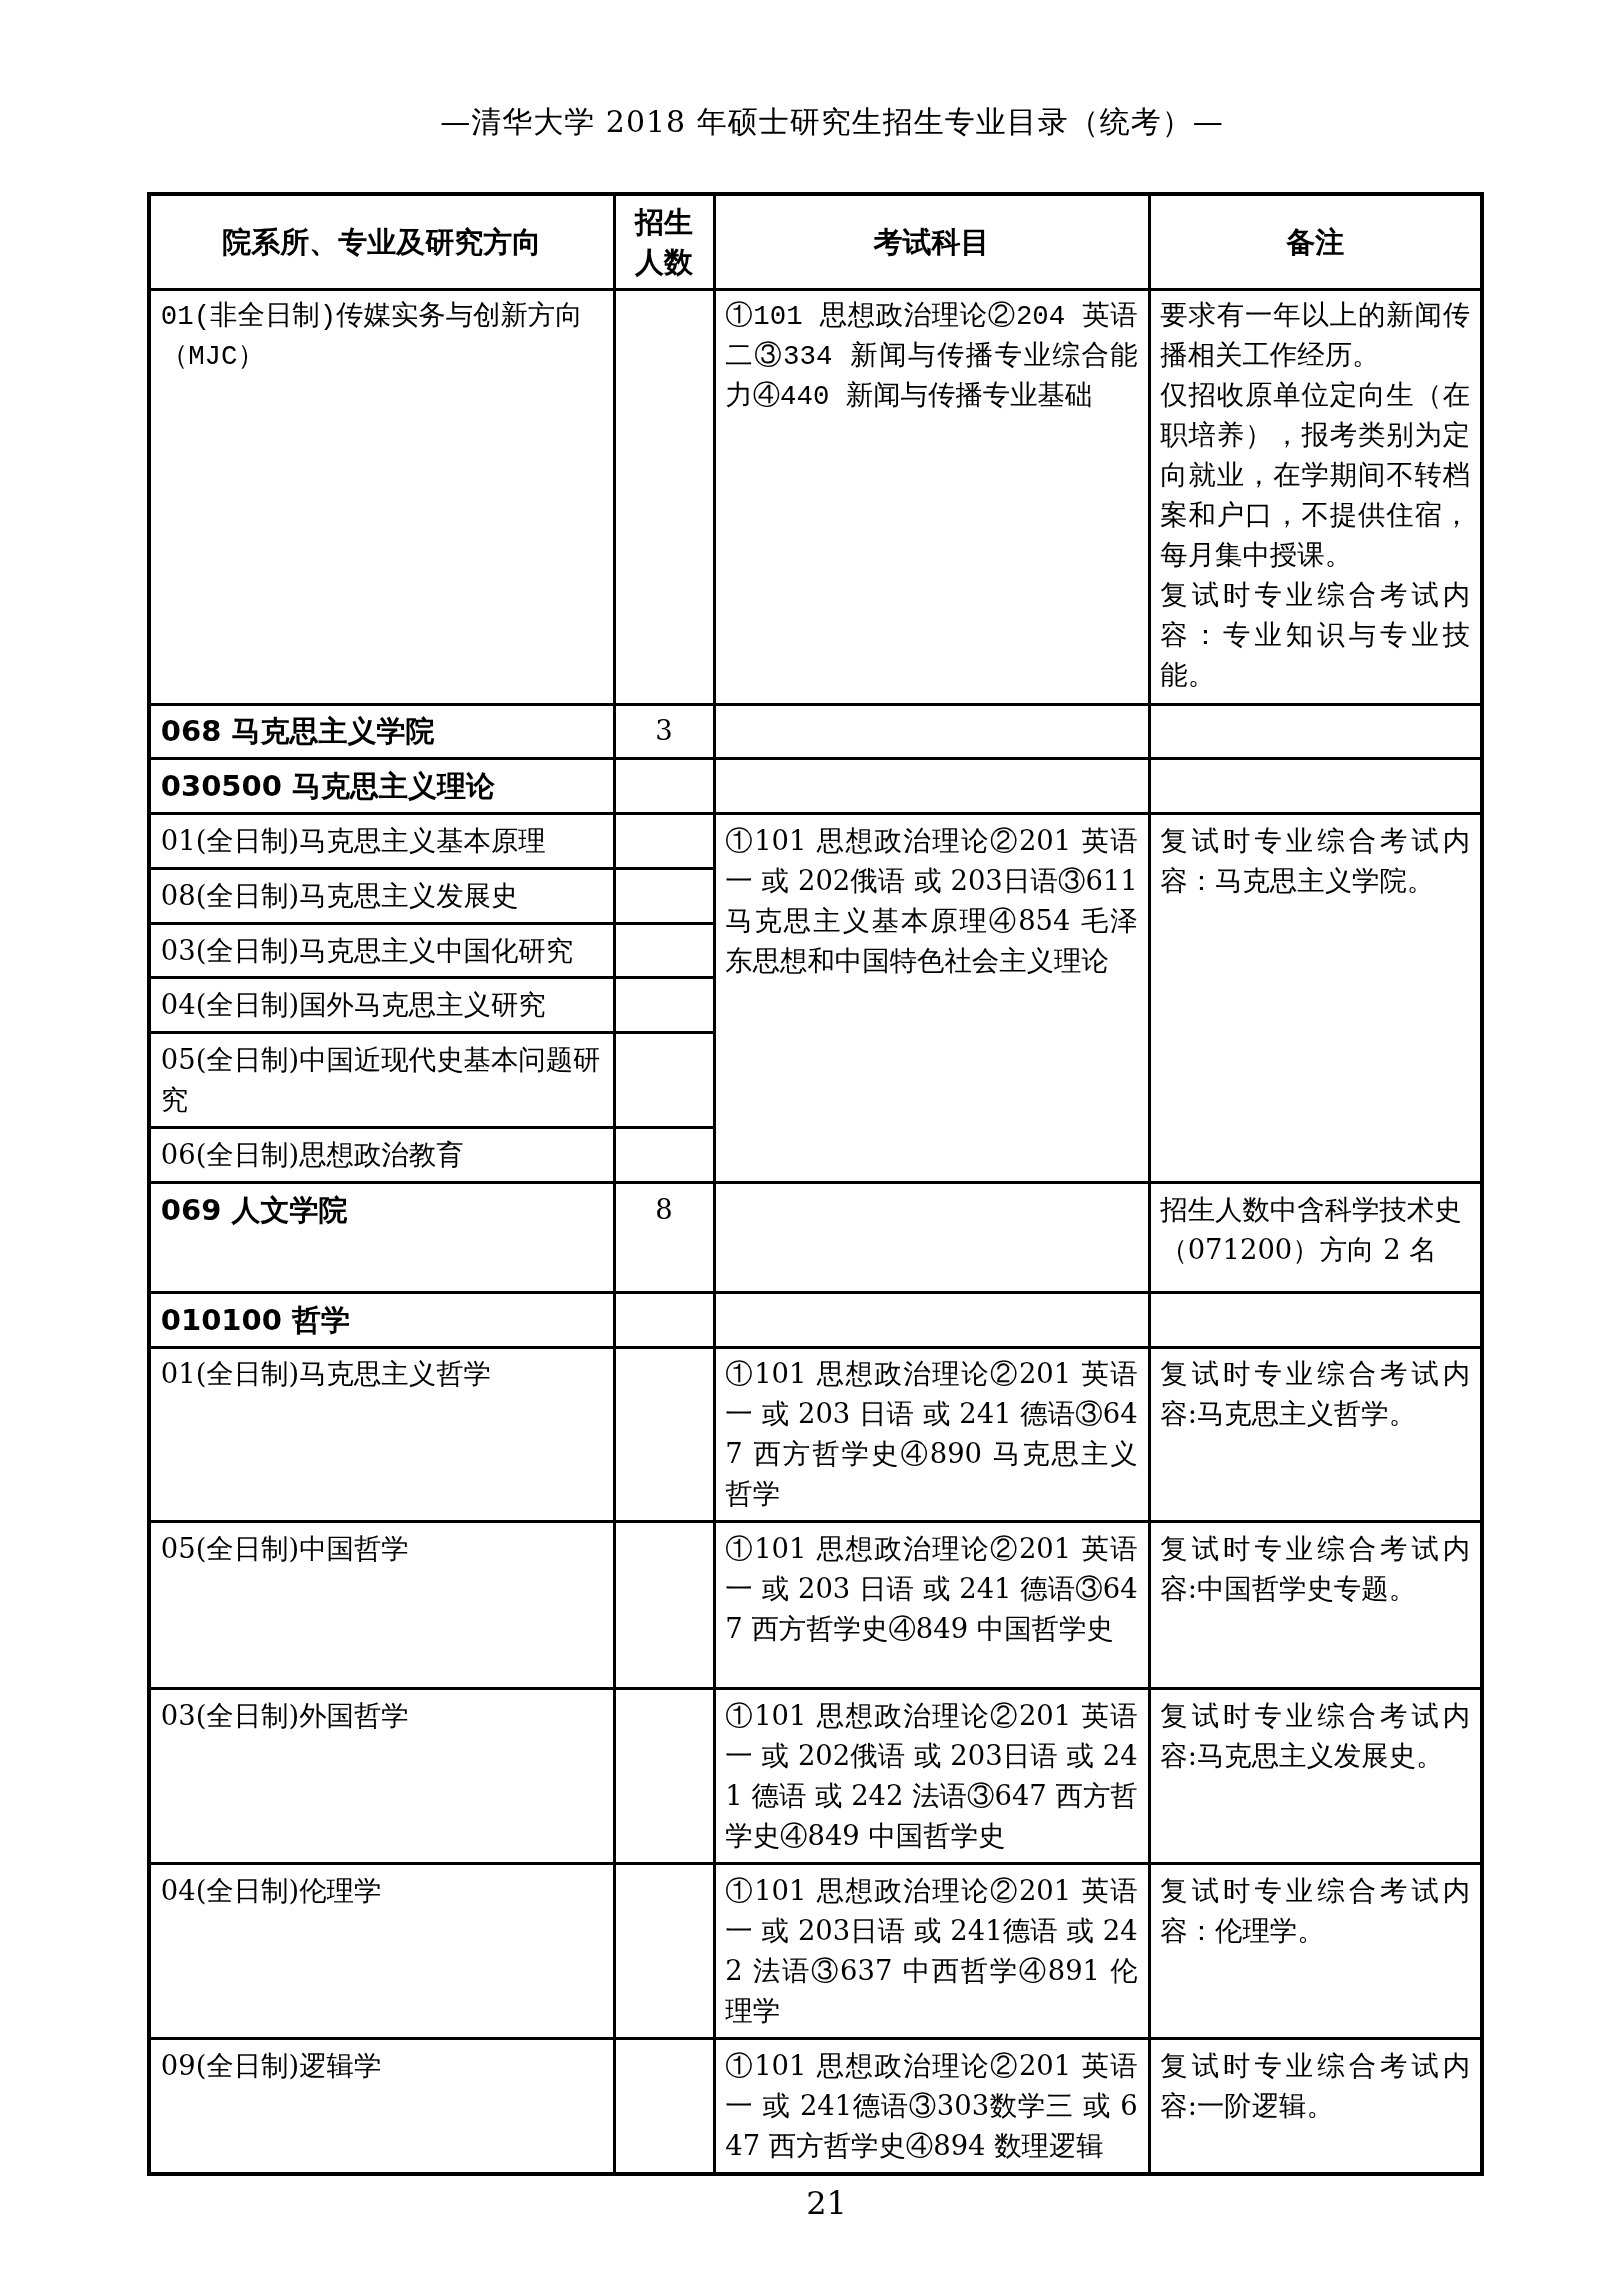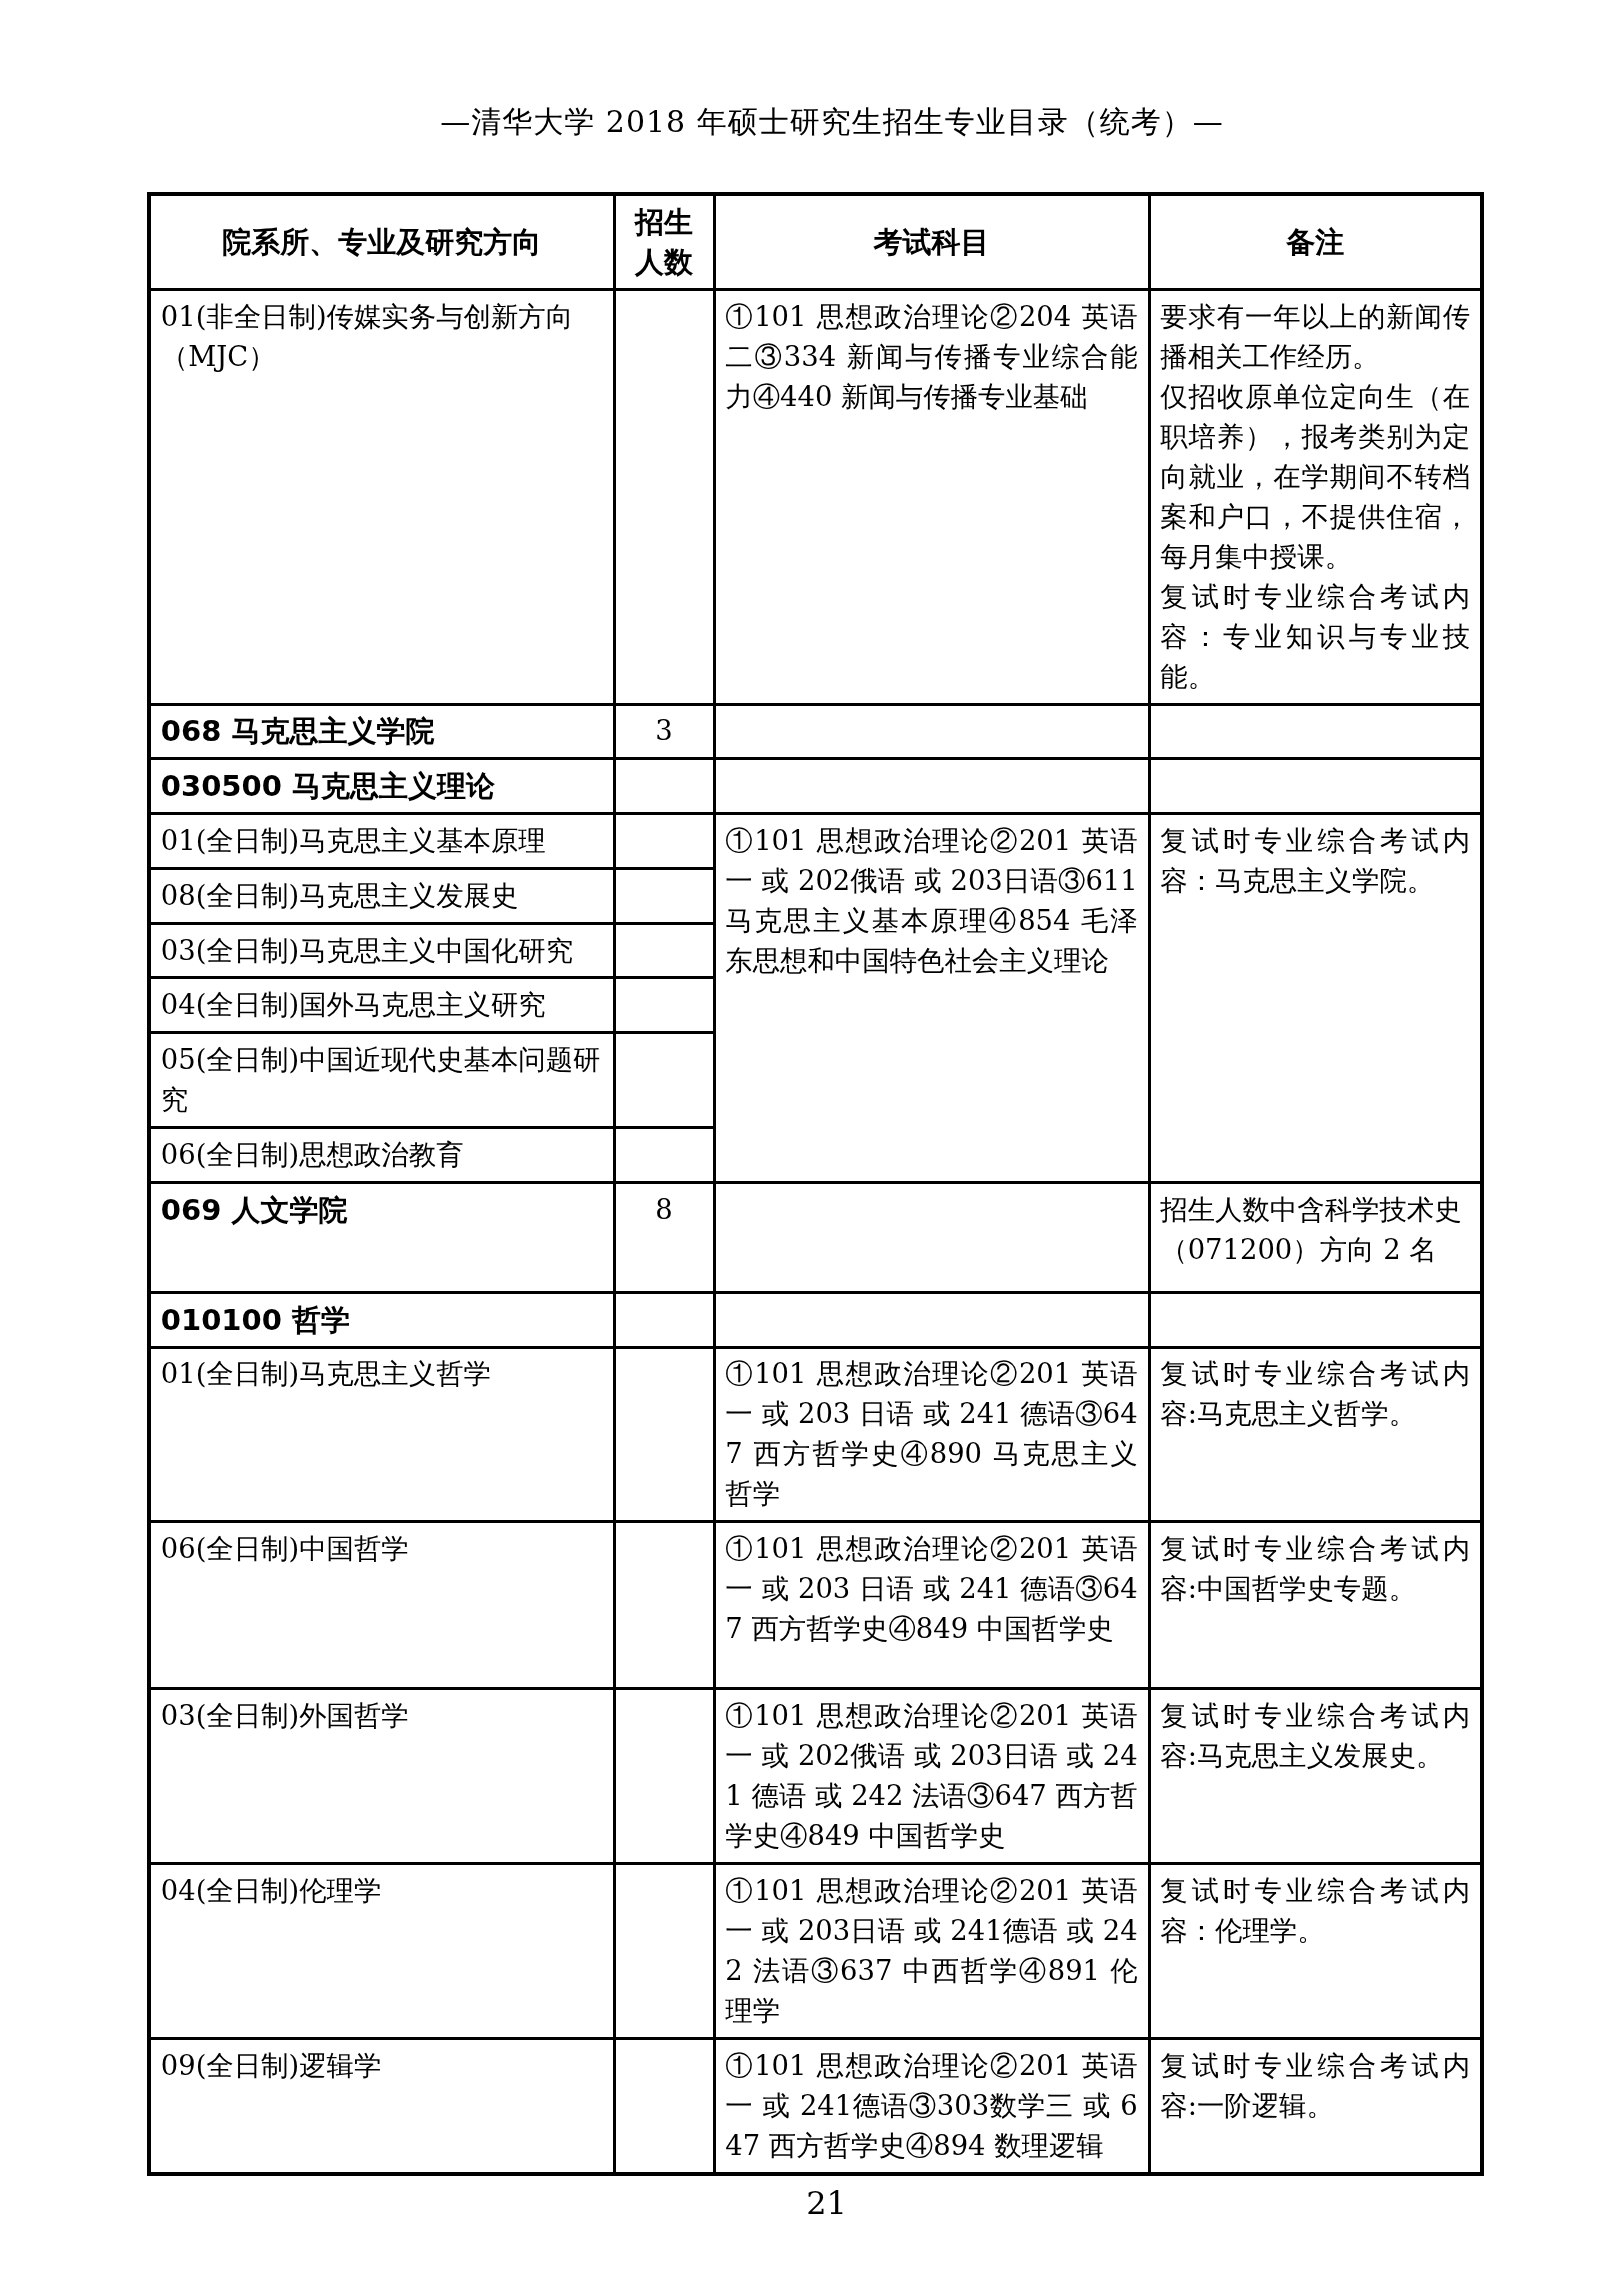--- a/index.html
+++ b/index.html
@@ -18,21 +18,21 @@
   td,th{
     border:3.9px solid #000;padding:5.9px 9.8px;font-size:27.4px;line-height:40px;
     vertical-align:top;white-space:pre-line;word-break:break-all;overflow:hidden;
   }
   th{text-align:center;vertical-align:middle;font-size:29px;font-weight:700;}
   .center{text-align:center;}
   .just{text-align:justify;}
   tr.section td{font-weight:700;font-size:29px;font-family:"DejaVu Sans","Liberation Sans",sans-serif;margin-top:8px;}
   tr.section td.normal{font-weight:400;font-size:27.4px;font-family:"DejaVu Serif","Liberation Serif",serif;}
   .h-header{height:84px;}
-  .h-tall{height:392px;}
+  .h-tall{height:392px;font-family:Liberation Mono, monospace;}
   .h-s{height:53px;}
   .h-d{height:80px;}
   .h-069{height:110px;}
   .h-p{height:167px;}
   .h-p3{height:129px;}
   .footer{position:absolute;top:2184px;left:0;width:100%;text-align:center;font-size:32px;padding-left:16px;}
 </style>
 </head>
 <body>
 
@@ -121,21 +121,21 @@
     <td></td>
   </tr>
 
   <tr class="h-p">
     <td>01(全日制)马克思主义哲学</td>
     <td></td>
     <td class="just">①101 思想政治理论②201 英语一 或 203 日语 或 241 德语③647 西方哲学史④890 马克思主义哲学</td>
     <td class="just">复试时专业综合考试内容:马克思主义哲学。</td>
   </tr>
   <tr class="h-p">
-    <td>06(全日制)中国哲学</td>
+    <td>05(全日制)中国哲学</td>
     <td></td>
     <td class="just">①101 思想政治理论②201 英语一 或 203 日语 或 241 德语③647 西方哲学史④849 中国哲学史</td>
     <td class="just">复试时专业综合考试内容:中国哲学史专题。</td>
   </tr>
   <tr class="h-p">
     <td>03(全日制)外国哲学</td>
     <td></td>
     <td class="just">①101 思想政治理论②201 英语一 或 202俄语 或 203日语 或 241 德语 或 242 法语③647 西方哲学史④849 中国哲学史</td>
     <td class="just">复试时专业综合考试内容:马克思主义发展史。</td>
   </tr>

